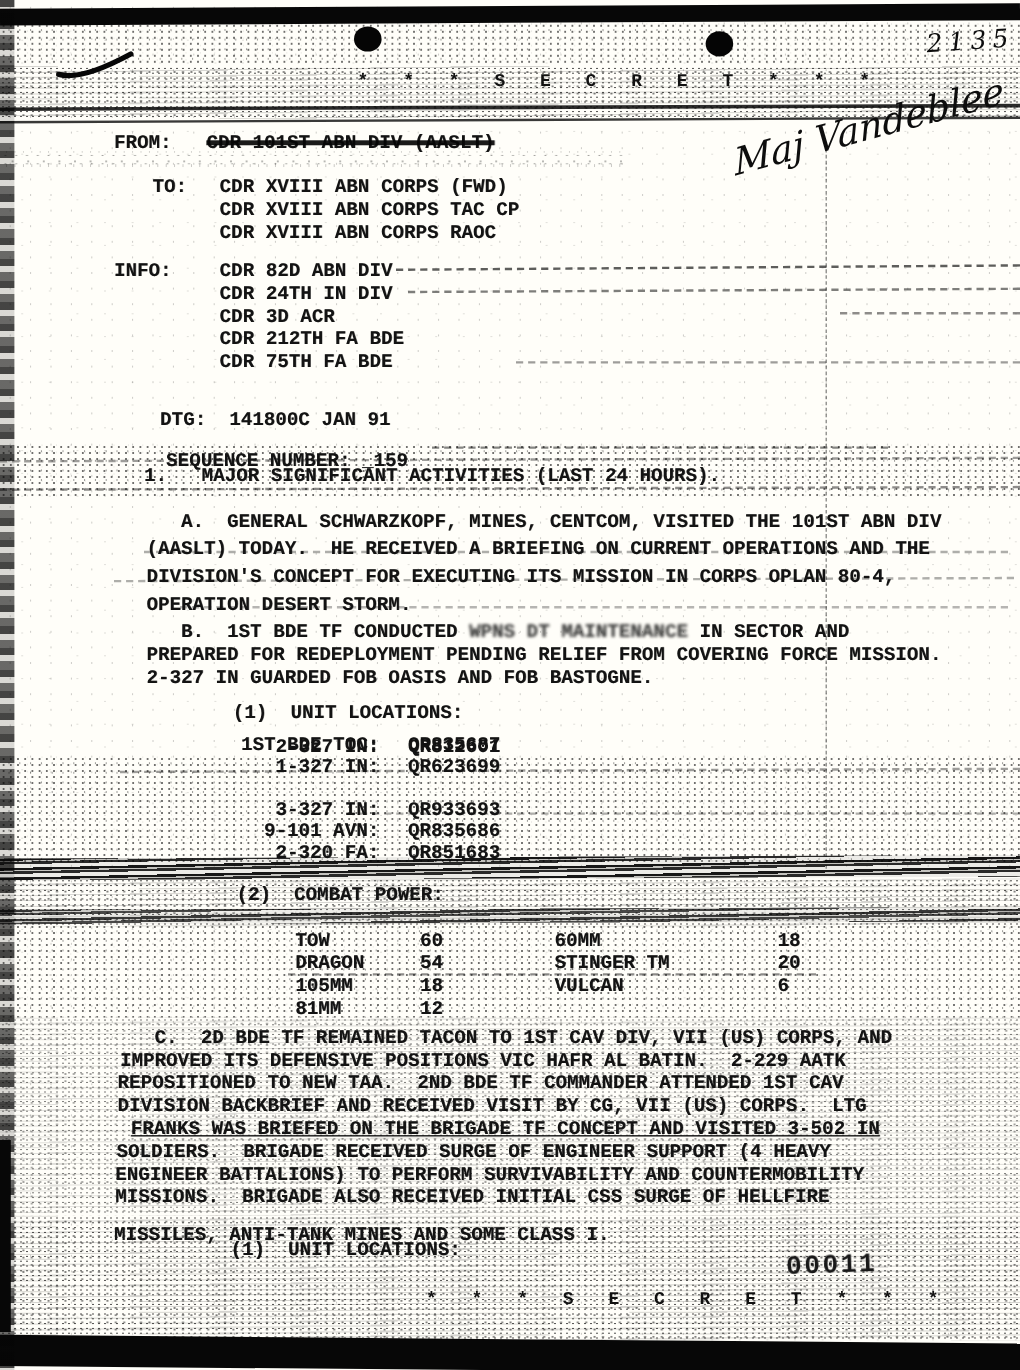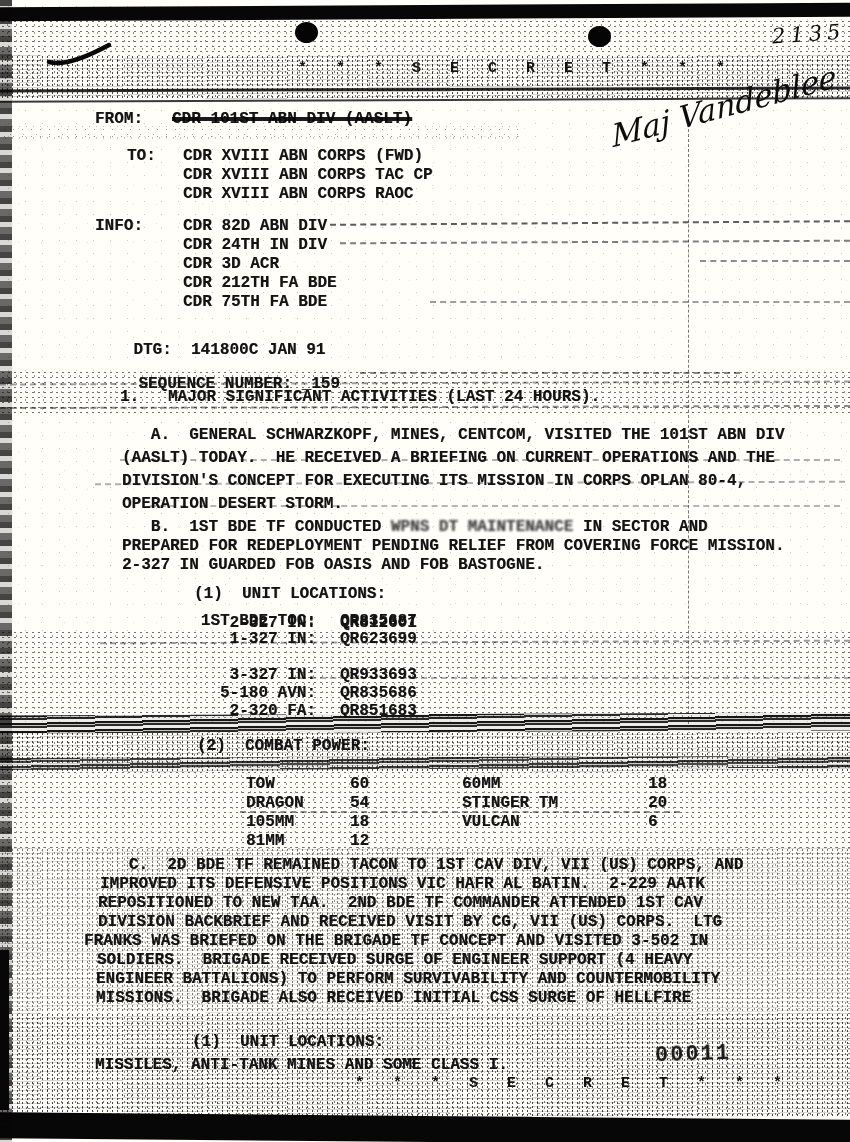--- a/index.html
+++ b/index.html
@@ -144,21 +144,21 @@
 
   <div class="abs mono" style="left:122px;top:518px;"><span>   B.  1ST BDE TF CONDUCTED </span><span class="smudge">WPNS DT MAINTENANCE</span><span> IN SECTOR AND</span></div>
   <div class="abs mono" style="left:122px;top:537px;">PREPARED FOR REDEPLOYMENT PENDING RELIEF FROM COVERING FORCE MISSION.</div>
   <div class="abs mono" style="left:122px;top:556px;">2-327 IN GUARDED FOB OASIS AND FOB BASTOGNE.</div>
 
   <div class="abs mono" style="left:194px;top:585px;">(1)  UNIT LOCATIONS:</div>
   <div class="abs mono row" style="left:158px;top:612px;"><span class="u-label">1ST BDE TOC:</span><span class="u-grid">QR835687</span></div>
   <div class="abs mono row" style="left:158px;top:630px;"><span class="u-label">1-327 IN:</span><span class="u-grid">QR623699</span></div>
   <div class="abs mono row" style="left:158px;top:614px;"><span class="u-label">2-327 IN:</span><span class="u-grid">QR812601</span></div>
   <div class="abs mono row" style="left:158px;top:666px;"><span class="u-label">3-327 IN:</span><span class="u-grid">QR933693</span></div>
-  <div class="abs mono row" style="left:158px;top:684px;"><span class="u-label">5-180 AVN:</span><span class="u-grid">QR835686</span></div>
+  <div class="abs mono row" style="left:158px;top:684px;"><span class="u-label">9-101 AVN:</span><span class="u-grid">QR835686</span></div>
   <div class="abs mono row" style="left:158px;top:702px;"><span class="u-label">2-320 FA:</span><span class="u-grid">QR851683</span></div>
   <div class="abs noise-line" style="left:100px;top:641px;width:750px;opacity:.6;transform:rotate(-0.2deg);"></div>
   <div class="abs noise-line" style="left:300px;top:677px;width:550px;opacity:.5;"></div>
   <div class="abs spk spk-m" style="left:0;top:630px;width:850px;height:90px;"></div>
 
   <div class="abs band-stripes" style="left:0;top:714px;width:850px;height:18px;transform:rotate(-0.2deg);"></div>
   <div class="abs spk spk-h" style="left:0;top:732px;width:850px;height:40px;"></div>
   <div class="abs mono" style="left:197px;top:737px;z-index:6;">(2)  COMBAT POWER:</div>
   <div class="abs band-stripes" style="left:0;top:757px;width:850px;height:12px;opacity:.85;transform:rotate(-0.15deg);"></div>
 
@@ -167,25 +167,25 @@
   <div class="abs mono cp-row" style="left:246px;top:794px;"><span>DRAGON</span><span>54</span><span>STINGER TM</span><span>20</span></div>
   <div class="abs mono cp-row" style="left:246px;top:813px;"><span>105MM</span><span>18</span><span>VULCAN</span><span>6</span></div>
   <div class="abs mono cp-row" style="left:246px;top:832px;"><span>81MM</span><span>12</span><span></span><span></span></div>
   <div class="abs noise-line" style="left:240px;top:811px;width:440px;opacity:.7;"></div>
 
   <div class="abs spk spk-h" style="left:0;top:848px;width:850px;height:165px;opacity:.75;"></div>
   <div class="abs mono" style="left:100px;top:856px;">   C.  2D BDE TF REMAINED TACON TO 1ST CAV DIV, VII (US) CORPS, AND</div>
   <div class="abs mono" style="left:100px;top:875px;">IMPROVED ITS DEFENSIVE POSITIONS VIC HAFR AL BATIN.  2-229 AATK</div>
   <div class="abs mono" style="left:98px;top:894px;">REPOSITIONED TO NEW TAA.  2ND BDE TF COMMANDER ATTENDED 1ST CAV</div>
   <div class="abs mono" style="left:98px;top:913px;text-align:right;">DIVISION BACKBRIEF AND RECEIVED VISIT BY CG, VII (US) CORPS.  LTG</div>
-  <div class="abs mono" style="left:84px;top:932px;">FRANKS WAS BRIEFED ON THE BRIGADE TF CONCEPT AND VISITED 3-502 IN</div>
+  <div class="abs mono" style="left:109px;top:932px;text-decoration:underline;">FRANKS WAS BRIEFED ON THE BRIGADE TF CONCEPT AND VISITED 3-502 IN</div>
   <div class="abs mono" style="left:97px;top:951px;">SOLDIERS.  BRIGADE RECEIVED SURGE OF ENGINEER SUPPORT (4 HEAVY</div>
   <div class="abs mono" style="left:96px;top:970px;">ENGINEER BATTALIONS) TO PERFORM SURVIVABILITY AND COUNTERMOBILITY</div>
   <div class="abs mono" style="left:96px;top:989px;">MISSIONS.  BRIGADE ALSO RECEIVED INITIAL CSS SURGE OF HELLFIRE</div>
-  <div class="abs mono" style="left:95px;top:1056px;">MISSILES, ANTI-TANK MINES AND SOME CLASS I.</div>
+  <div class="abs mono" style="left:95px;top:1020px;">MISSILES, ANTI-TANK MINES AND SOME CLASS I.</div>
 
   <div class="abs spk spk-h" style="left:0;top:1013px;width:850px;height:104px;"></div>
   <div class="abs mono" style="left:192px;top:1033px;z-index:6;">(1)  UNIT LOCATIONS:</div>
   <div class="abs stamp" style="left:655px;top:1042px;">00011</div>
   <div class="abs secret" style="left:355px;top:1075px;">* * * S E C R E T * * *</div>
   <div class="abs solid-bar" style="left:-5px;top:1116px;width:870px;height:26px;transform:rotate(0.5deg);"></div>
 
   <div class="abs" style="left:0;top:0;width:12px;height:1142px;z-index:4;background:repeating-linear-gradient(180deg, rgba(10,10,10,.75) 0 6px, rgba(10,10,10,.15) 6px 11px, rgba(10,10,10,.6) 11px 18px);"></div>
   <div class="abs solid-bar" style="left:0;top:950px;width:9px;height:160px;"></div>
 

